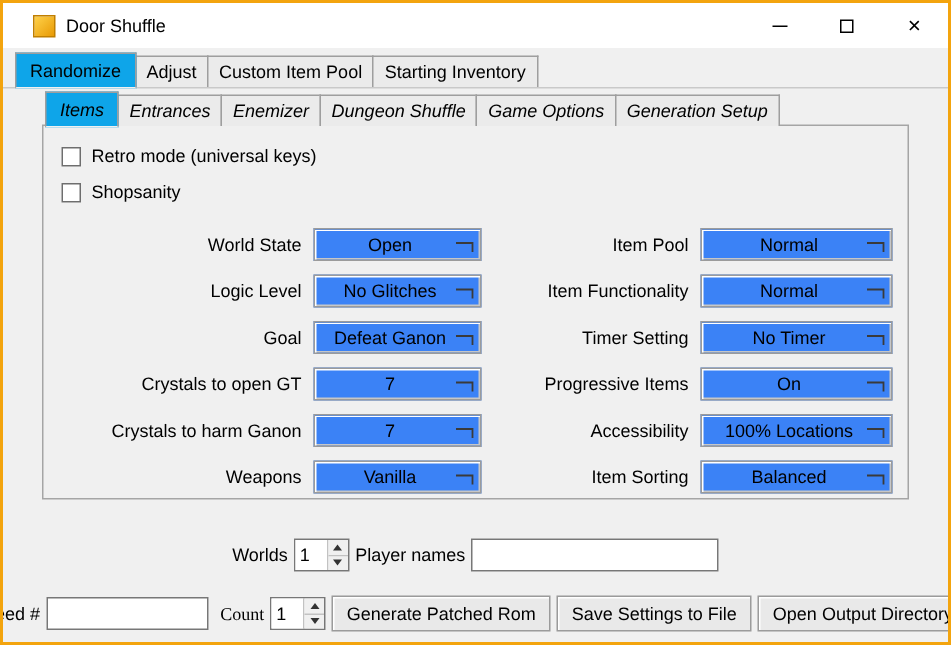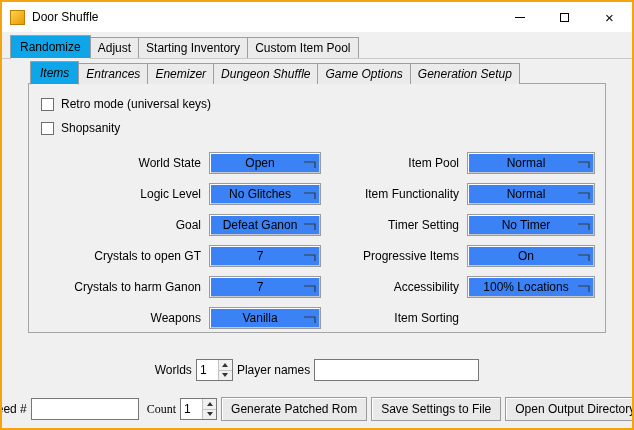--- a/index.html
+++ b/index.html
@@ -5,21 +5,21 @@
   :root { --accent:#f3a40e; }
   * { box-sizing:border-box; }
   html,body { margin:0; padding:0; background:#ffffff; }
   body { font-family:"Liberation Sans","DejaVu Sans",sans-serif; font-size:12px; color:#000; }
 
   .window { position:relative; width:634px; height:430px; border:2px solid var(--accent);
             background:#f0f0f0; display:flex; flex-direction:column; overflow:hidden; }
 
   
   .titlebar { height:30px; background:#ffffff; display:flex; align-items:center;
-              padding-left:8px; gap:7px; flex:0 0 auto; }
+              padding-left:20px; gap:7px; flex:0 0 auto; }
   .app-icon { width:15px; height:15px; background:linear-gradient(135deg,#ffd24a,#e89a05);
               border:1px solid #c07f00; }
   .title { font-size:12px; }
   .caption-buttons { margin-left:auto; display:flex; height:30px; }
   .cap-btn { width:45px; height:30px; display:flex; align-items:center; justify-content:center; cursor:default; }
   .glyph-min { width:10px; height:1px; background:#000; display:block; }
   .glyph-max { width:9px; height:9px; border:1px solid #000; display:block; }
   .glyph-close { font-size:15px; line-height:1; }
 
   
@@ -90,22 +90,22 @@
       </div>
       <div class="cap-btn">
         <span class="glyph-close">×</span>
       </div>
     </div>
   </div>
 
   <div class="tabbar outer-tabs">
     <div class="tab selected">Randomize</div>
     <div class="tab">Adjust</div>
+    <div class="tab">Custom Item Pool</div>
     <div class="tab">Starting Inventory</div>
-    <div class="tab">Custom Item Pool</div>
   </div>
 
   <div class="content">
     <div class="inner-notebook">
 
       <div class="tabbar inner-tabs">
         <div class="tab selected">Items</div>
         <div class="tab">Entrances</div>
         <div class="tab">Enemizer</div>
         <div class="tab">Dungeon Shuffle</div>
@@ -202,20 +202,26 @@
           </div>
 
           <span class="f-label">Weapons</span>
           <div class="combo">
             <span class="combo-value">Vanilla</span>
             <span class="combo-ind"><svg width="14" height="12">
                   <polyline points="1,4 12,4 12,10" fill="none" stroke="#3a3a3a" stroke-width="1.2"></polyline>
                 </svg></span>
           </div>
           <span class="f-label">Item Sorting</span>
+          <div class="combo">
+            <span class="combo-value">Balanced</span>
+            <span class="combo-ind"><svg width="14" height="12">
+                  <polyline points="1,4 12,4 12,10" fill="none" stroke="#3a3a3a" stroke-width="1.2"></polyline>
+                </svg></span>
+          </div>
 
         </div>
       </div>
     </div>
   </div>
 
   <div class="bottom">
     <div class="b-row">
       <span class="lbl">Worlds</span>
       <div class="spin">

